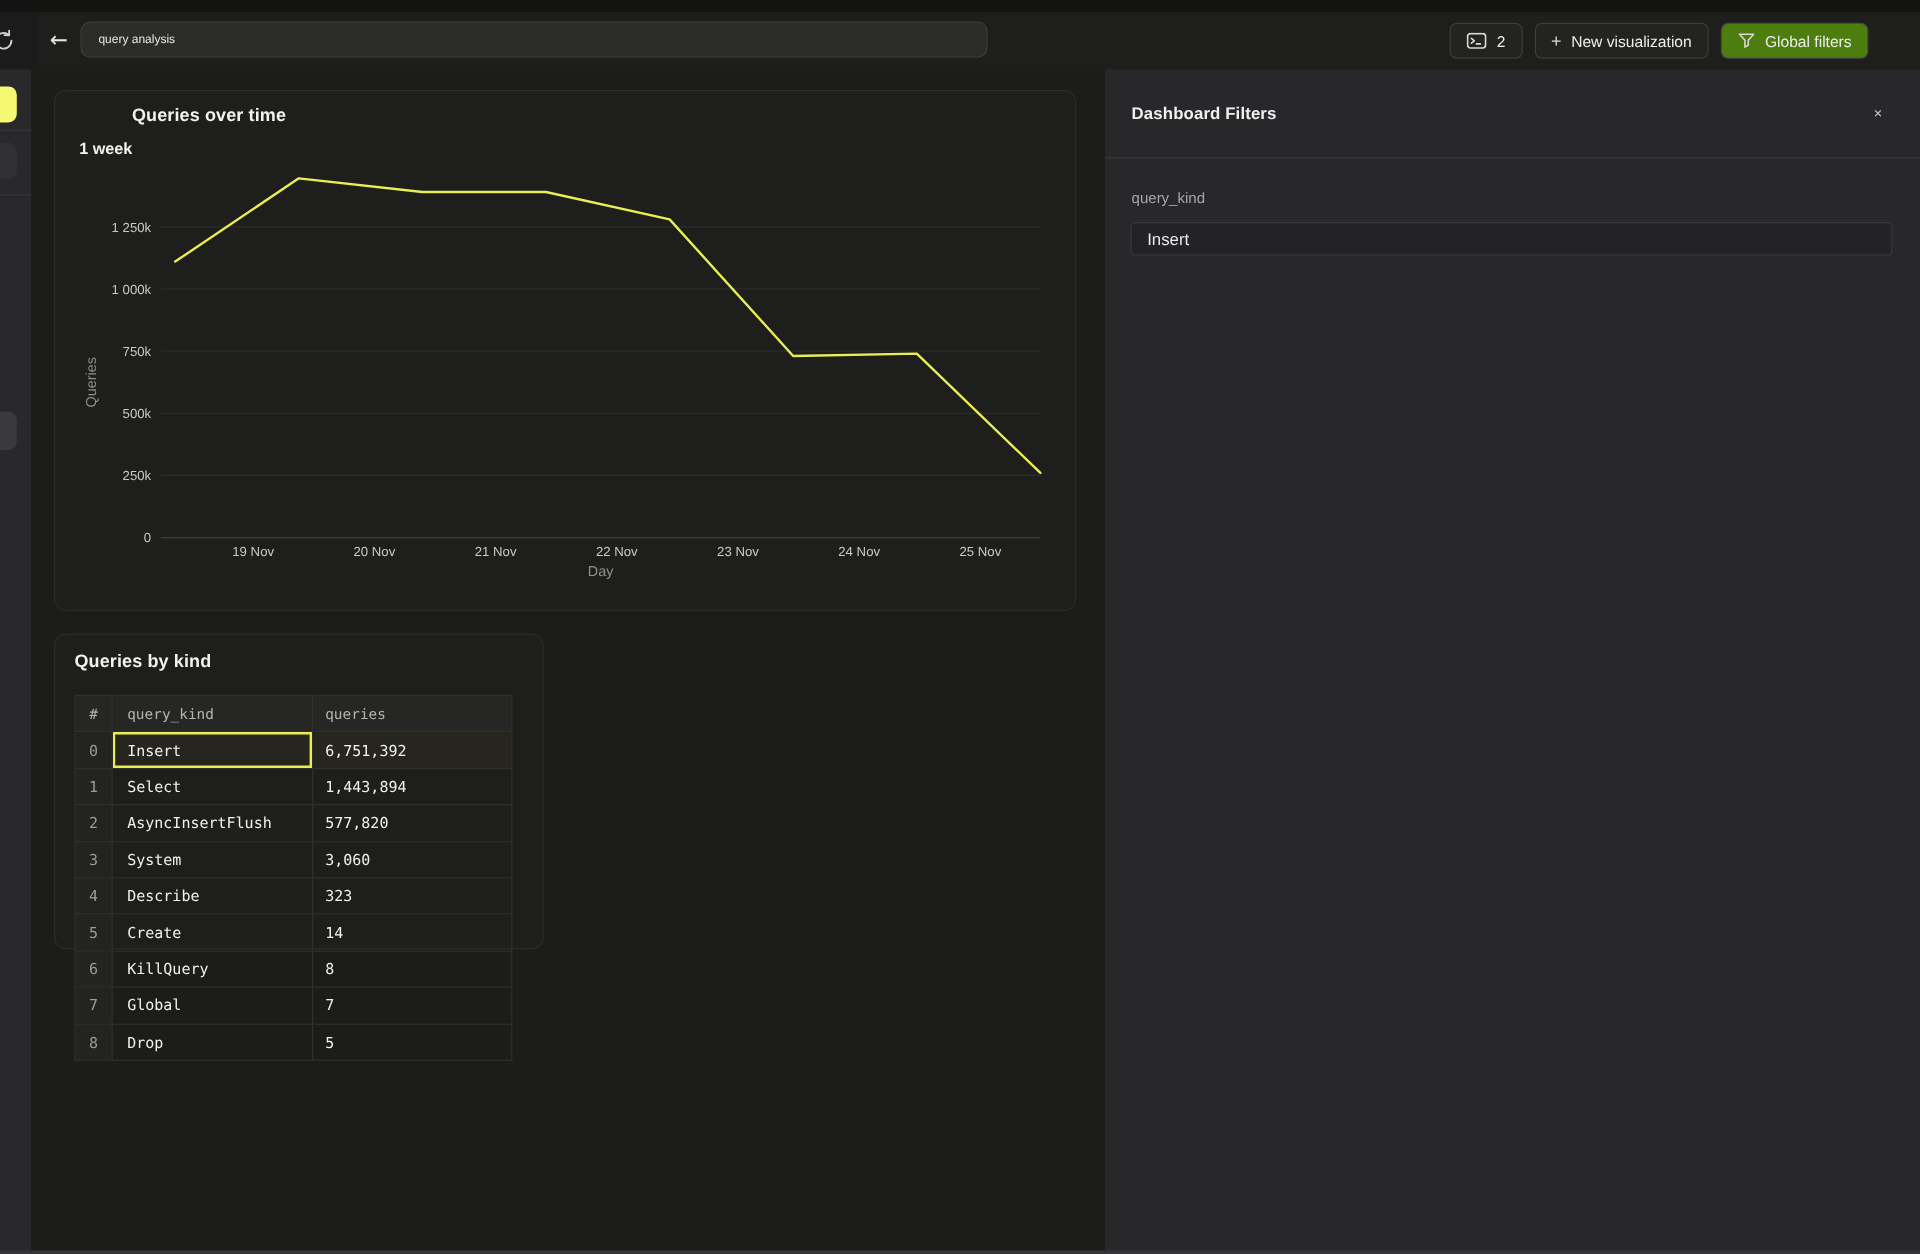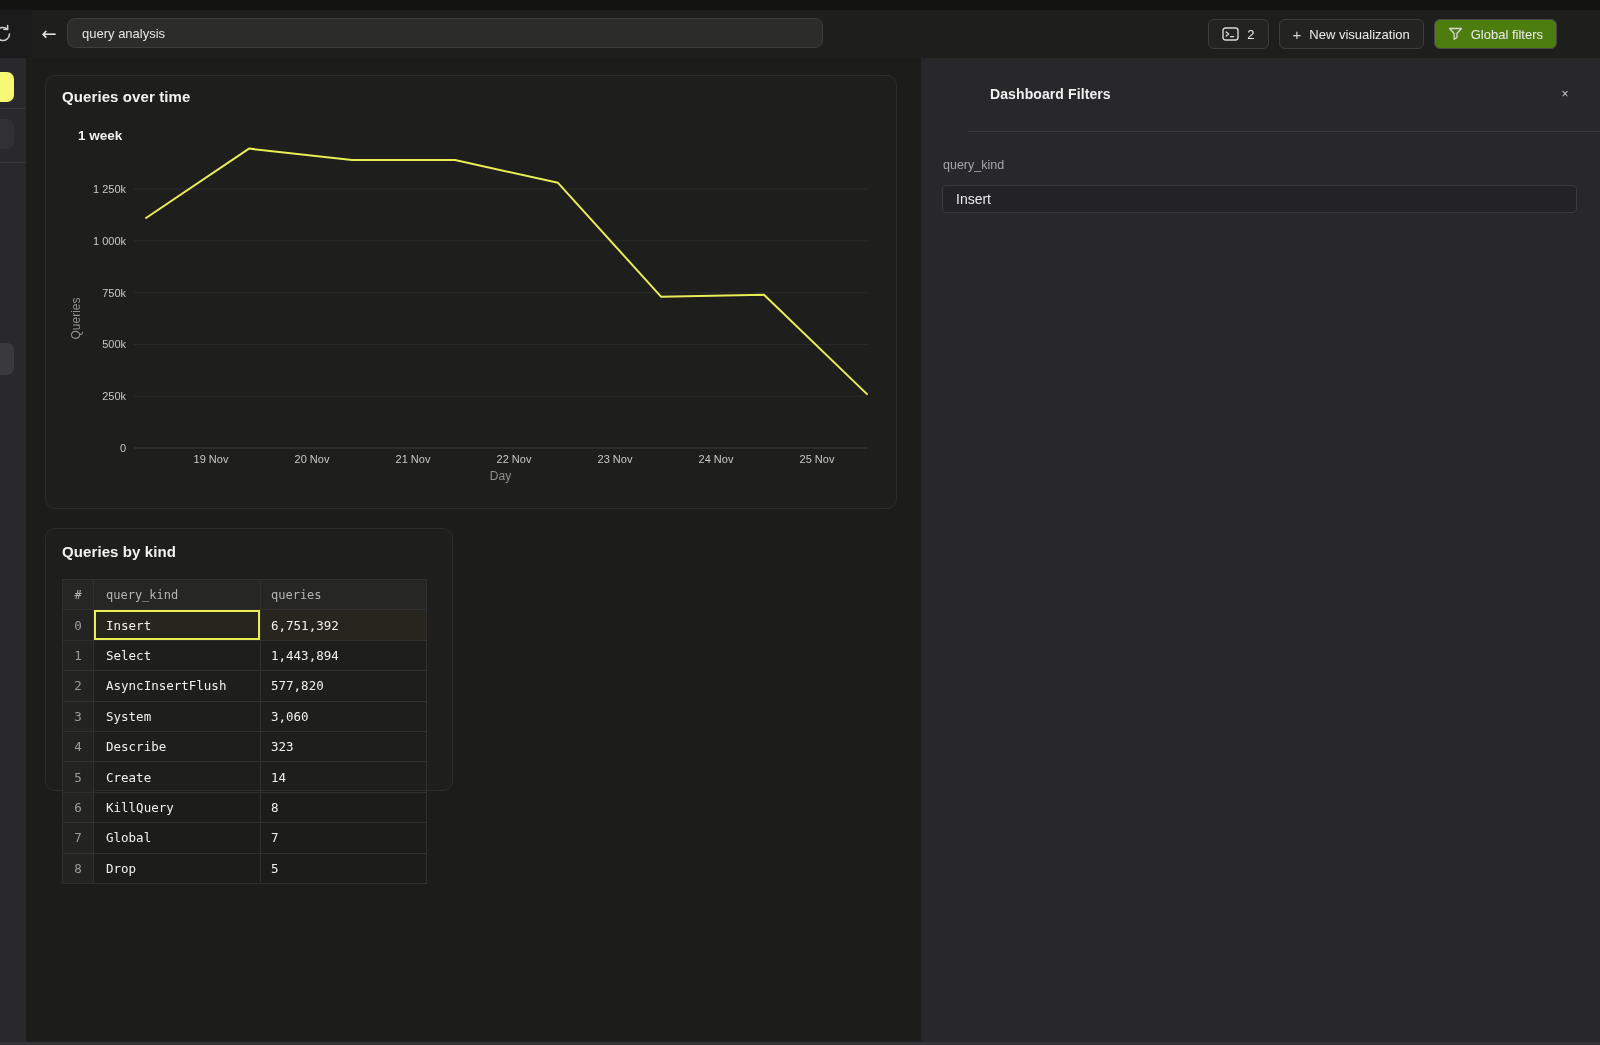--- a/index.html
+++ b/index.html
@@ -11,21 +11,21 @@
   }
   
   .top-edge{position:absolute;top:0;left:0;right:0;height:10px;background:#131312;}
   .topbar{position:absolute;top:10px;left:0;right:0;height:48px;background:#1e1e1d;border-bottom:1px solid rgba(255,255,255,0.04);}
   .topbar-notch{position:absolute;left:0;top:0;width:32px;height:48px;background:#1b1b1c;}
   .refresh-wrap{position:absolute;left:-8px;top:13px;width:22px;height:22px;color:#cfcfcd;}
   .back-btn{position:absolute;left:38px;top:13px;width:22px;height:22px;background:none;border:none;color:#e4e4e2;font-size:18px;line-height:22px;text-align:center;padding:0;cursor:pointer;font-family:"DejaVu Sans",sans-serif;}
   .title-input{
     position:absolute;left:67px;top:8px;width:756px;height:30px;box-sizing:border-box;
     background:#2c2c2b;border:1px solid #3d3d3c;border-radius:8px;
-    color:#e5e5e3;font-size:13px;padding:0 14px;outline:none;font-family:"Liberation Sans",sans-serif;
+    color:#e5e5e3;font-size:10px;padding:0 14px;outline:none;font-family:"Liberation Sans",sans-serif;
   }
   .tb-actions{position:absolute;right:43px;top:9px;display:flex;gap:10px;}
   .tb-btn{
     height:30px;box-sizing:border-box;border-radius:6px;border:1px solid #3d3d3c;background:#232322;
     color:#ededeb;font-size:13px;display:flex;align-items:center;gap:8px;padding:0 13px;cursor:pointer;
     font-family:"Liberation Sans",sans-serif;white-space:nowrap;
   }
   .tb-btn.global{background:#4d7c0f;border-color:#474746;}
   .tb-btn svg{display:block;}
   .plus-glyph{font-size:15px;color:#d8d8d6;line-height:1;}
@@ -38,42 +38,42 @@
   .sb-div{position:absolute;left:0;width:26px;height:1px;background:#38383a;}
   .sb-div.d1{top:50px;} .sb-div.d2{top:104px;}
   .main{position:absolute;left:26px;top:58px;width:895px;bottom:3px;background:#1c1c1a;}
   .filters{position:absolute;left:921px;top:58px;right:0;bottom:3px;background:#28282a;}
   .bottom-edge{position:absolute;bottom:0;left:0;right:0;height:3px;background:#343437;}
   
   .card{position:absolute;box-sizing:border-box;background:#1e1e1c;border:1px solid #2c2c2a;border-radius:10px;}
   .chart-card{left:19px;top:17px;width:852px;height:434px;}
   .table-card{left:19px;top:470px;width:408px;height:263px;}
   .card-title{margin:0;position:absolute;left:16px;font-size:15px;font-weight:bold;color:#f2f2f0;letter-spacing:.1px;}
-  .chart-card .card-title{top:12px;}
-  .chart-subtitle{margin:16px;position:absolute;left:16px;top:36px;font-size:13.5px;font-weight:bold;color:#f2f2f0;}
+  .chart-card .card-title{top:12px;margin-left:48px;}
+  .chart-subtitle{margin:4px;position:absolute;left:16px;top:36px;font-size:13.5px;font-weight:bold;color:#f2f2f0;}
   .table-card .card-title{top:14px;}
   #chart-svg{position:absolute;left:0;top:0;width:850px;height:432px;}
   #chart-svg text{font-family:"Liberation Sans",sans-serif;}
   #chart-svg .tick{fill:#c8c8c6;font-size:11px;}
   #chart-svg .axis-label{fill:#8f8f8d;font-size:12px;}
   
   .qtable{
     position:absolute;left:16px;top:50px;width:364px;border-collapse:collapse;table-layout:fixed;
     font-family:"DejaVu Sans Mono",monospace;font-size:12.5px;color:#f0f0ee;
   }
   .qtable th,.qtable td{border:1px solid #30302e;height:30.4px;padding:0 10px;text-align:left;font-weight:normal;box-sizing:border-box;overflow:hidden;}
   .qtable th{background:#262624;color:#b4b4b2;font-size:12px;}
   .qtable .c-idx{width:31px;text-align:center;padding:0 4px;color:#9c9c9a;background:#232321;}
   .qtable th.c-idx{background:#262624;color:#b4b4b2;}
   .qtable .c-kind{width:167px;padding:0 12px;}
   .qtable .c-num{width:166px;}
   .qtable tr.selected .c-kind,.qtable tr.selected .c-num{background:#26261f;}
   .qtable td.sel-cell{box-shadow:inset 0 0 0 2px #e9ee55;}
   
-  .phead{position:absolute;top:0;left:0;right:0;height:73px;border-bottom:1px solid #3a3a3c;margin-left:47px;}
+  .phead{position:absolute;top:0;left:0;right:0;height:73px;border-bottom:1px solid #3a3a3c;}
   .ptitle{position:absolute;left:22px;top:28px;margin:0;font-size:14px;font-weight:bold;color:#f0f0f0;letter-spacing:.1px;}
   .pclose{position:absolute;right:26px;top:27px;width:18px;height:18px;background:none;border:none;color:#cfcfcd;font-size:12px;line-height:18px;text-align:center;padding:0;cursor:pointer;}
   .plabel{position:absolute;left:22px;top:100px;font-size:12.5px;color:#a6a6a8;}
   .pinput{
     position:absolute;left:21px;top:127px;width:635px;height:28px;box-sizing:border-box;
     background:#232325;border:1px solid #3a3a3c;border-radius:4px;color:#eaeaea;font-size:14px;
     padding:0 13px;outline:none;font-family:"Liberation Sans",sans-serif;
   }
 </style>
 </head>

